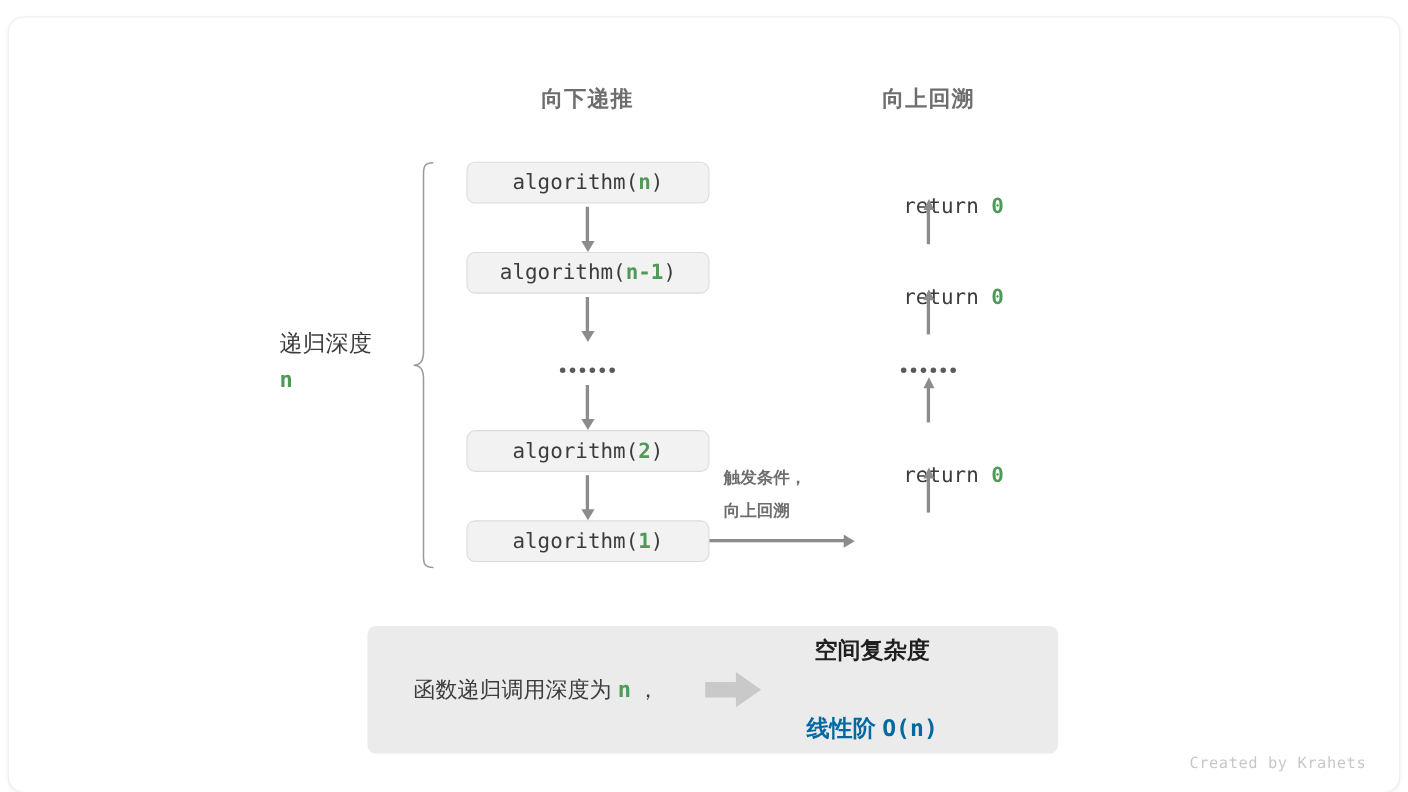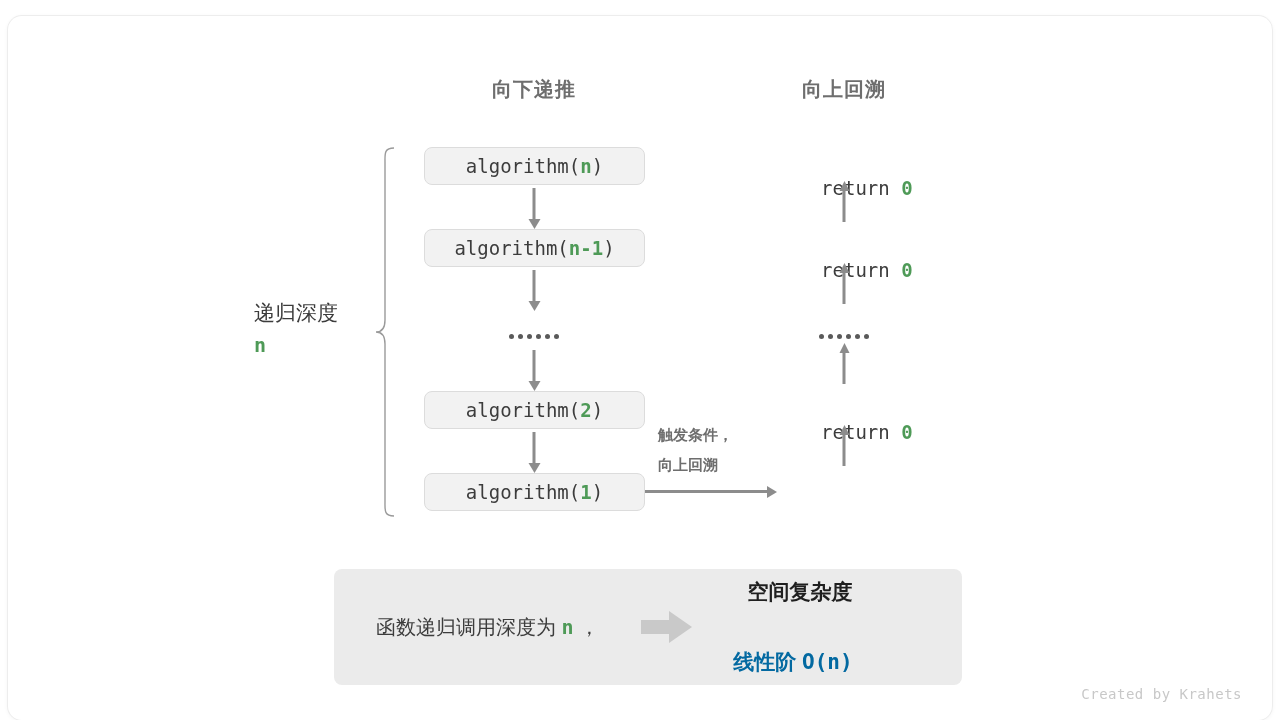--- a/index.html
+++ b/index.html
@@ -219,21 +219,21 @@
     color: #3c3c3c;
   }
   .big-arrow {
     margin-left: 42px;
     width: 52px;
     height: 34px;
     flex: none;
   }
   .summary-right {
     margin-left: 40px;
-    text-align: right;
+    text-align: center;
     white-space: pre;
   }
   .summary-right .title {
     display: block;
     font-size: 21px;
     font-weight: bold;
     color: #1f1f1f;
     line-height: 34px;
   }
   .summary-right .value {

